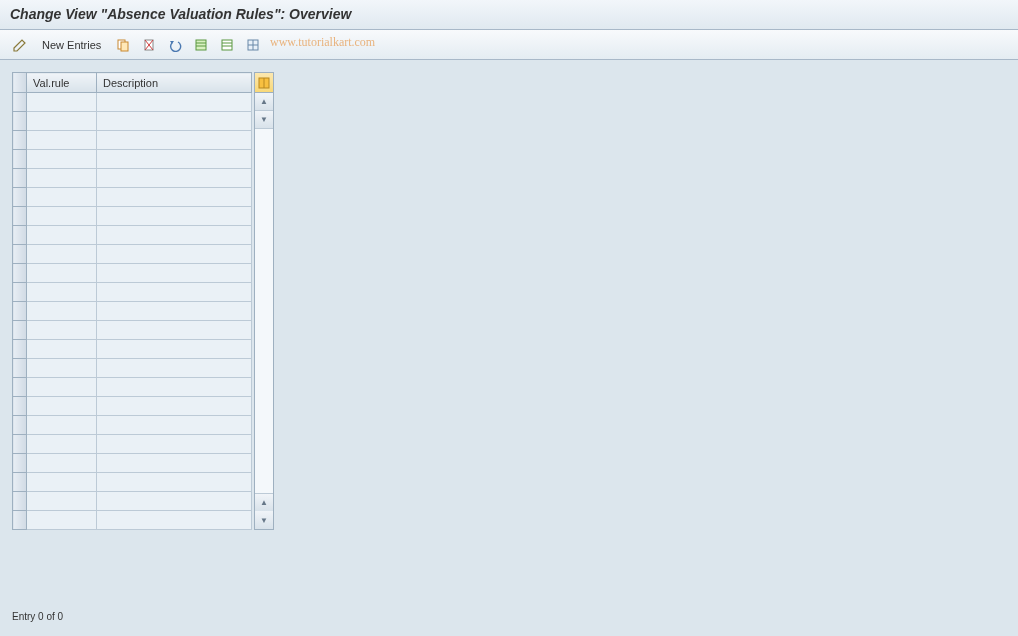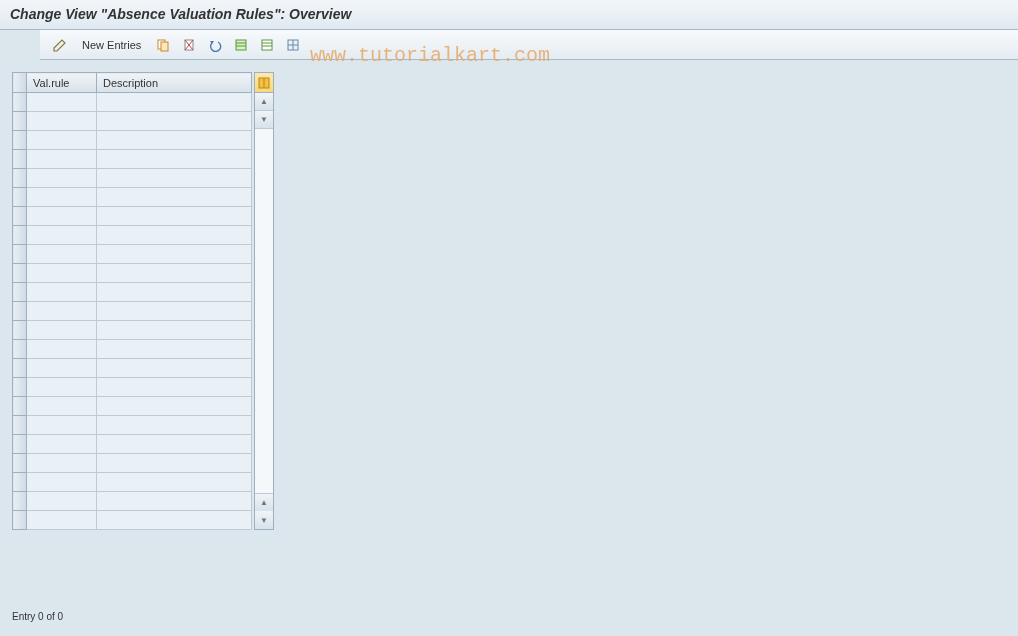--- a/index.html
+++ b/index.html
@@ -26,46 +26,45 @@
     }
     .toolbar {
       background: linear-gradient(to bottom, #f8fafc 0%, #e4ecf2 100%);
       border-bottom: 1px solid #a8b8c8;
       padding: 4px 10px;
       height: 30px;
       display: flex;
       align-items: center;
       gap: 6px;
       position: relative;
-      margin-left: 40px;
     }
     .toolbar-icon {
       width: 20px;
       height: 20px;
       display: flex;
       align-items: center;
       justify-content: center;
       cursor: pointer;
       border-radius: 2px;
     }
     .new-entries-btn {
       font-size: 11px;
       color: #333;
       padding: 2px 6px;
       cursor: pointer;
       border-radius: 2px;
     }
     .watermark {
       position: absolute;
       left: 270px;
-      top: 14px;
-      font-size: 20px;
+      top: 5px;
+      font-size: 12px;
       color: #e8a868;
       opacity: 0.85;
-      font-family: Liberation Mono, monospace;
+      font-family: Liberation Serif, serif;
       pointer-events: none;
     }
     .content-area {
       padding: 12px;
       height: calc(100% - 60px - 40px);
     }
     .table-container {
       display: flex;
       width: 280px;
     }

